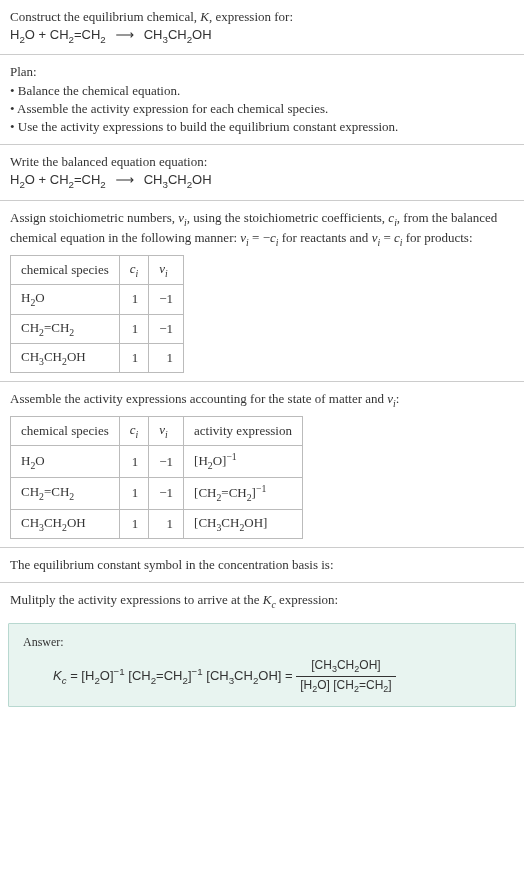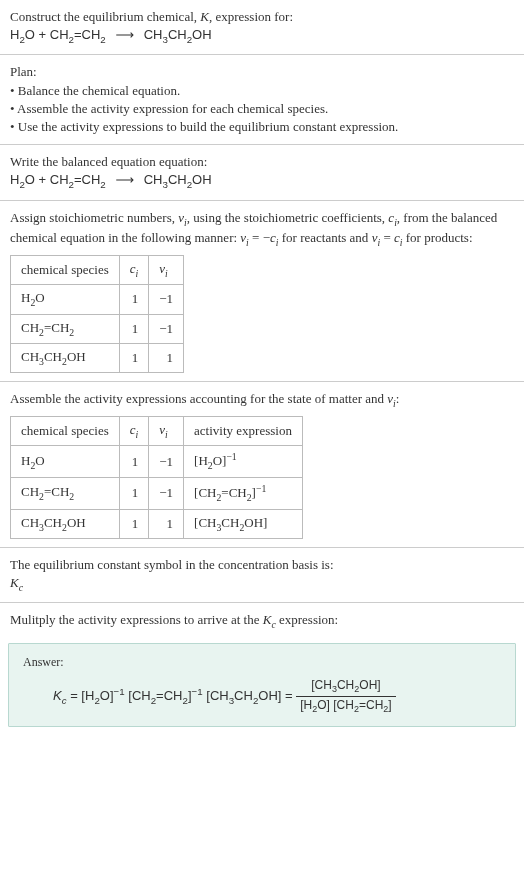--- a/index.html
+++ b/index.html
@@ -145,21 +145,20 @@
       <td class="num">1</td>
       <td class="num">1</td>
       <td>[CH<span class="sub">3</span>CH<span class="sub">2</span>OH]</td>
     </tr>
   </tbody>
     </table>
 </div>
 
 <div class="section">
   <div>The equilibrium constant symbol in the concentration basis is:</div>
-  <div><span class="italic">K<span class="sub">c</span></span></div>
 </div>
 
 <div class="section" style="border-bottom:none;">
   <div>Mulitply the activity expressions to arrive at the <span class="italic">K<span class="sub">c</span></span> expression:</div>
 </div>
 
 <div class="answer-box">
   <div class="answer-label">Answer:</div>
   <div class="indent-eq eq">
     <span><span class="italic">K<span class="sub">c</span></span> = [H<span class="sub">2</span>O]<span class="sup">−1</span> [CH<span class="sub">2</span>=CH<span class="sub">2</span>]<span class="sup">−1</span> [CH<span class="sub">3</span>CH<span class="sub">2</span>OH] = </span><span class="frac"><span class="num-top">[CH<span class="sub">3</span>CH<span class="sub">2</span>OH]</span><span class="den">[H<span class="sub">2</span>O] [CH<span class="sub">2</span>=CH<span class="sub">2</span>]</span></span>

